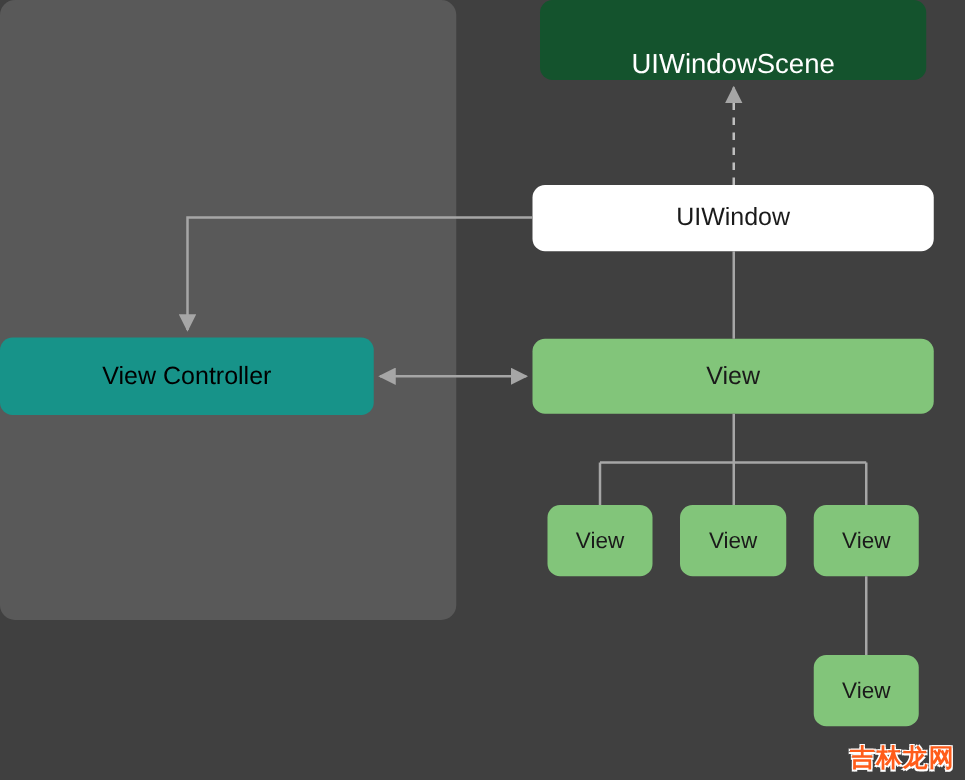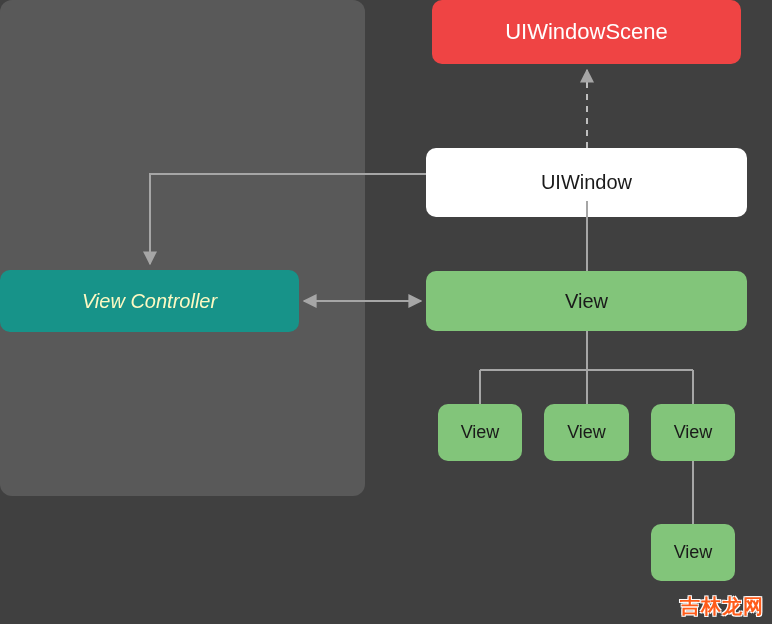--- a/index.html
+++ b/index.html
@@ -20,42 +20,42 @@
     position: absolute;
     display: flex;
     align-items: center;
     justify-content: center;
     border-radius: 10px;
     font-size: 20px;
     color: #1a1a1a;
     box-sizing: border-box;
   }
   .scene {
-    background: #ef4444;
+    background: #14532d;
     color: #fff;
     font-size: 22px;
+    align-items: flex-end;
   }
   .container-panel {
     background: #595959;
     border-radius: 12px;
   }
   .window {
     background: #ffffff;
   }
   .view {
     background: #82c57a;
   }
   .view-sub {
     background: #82c57a;
     font-size: 18px;
   }
   .controller {
     background: #179389;
-    color: #fef9c3;
-    font-style: italic;
+    color: #000000;
   }
   svg.connectors {
     position: absolute;
     left: 0;
     top: 0;
     width: 772px;
     height: 624px;
     pointer-events: none;
   }
   .watermark {
@@ -73,21 +73,21 @@
 <body>
 
 <div class="canvas">
 
   <div class="node scene" style="left:432px; top:0px; width:309px; height:64px;">
     <span>UIWindowScene</span>
   </div>
 
   <div class="container-panel" style="left:405px; top:128px; width:365px; height:496px;"></div>
 
-  <div class="node window" style="left:426px; top:148px; width:321px; height:69px;">
+  <div class="node window" style="left:426px; top:148px; width:321px; height:53px;">
     <span>UIWindow</span>
   </div>
 
   <div class="node view" style="left:426px; top:271px; width:321px; height:60px;">
     <span>View</span>
   </div>
 
   <div class="node controller" style="left:0px; top:270px; width:299px; height:62px;">
     <span>View Controller</span>
   </div>

